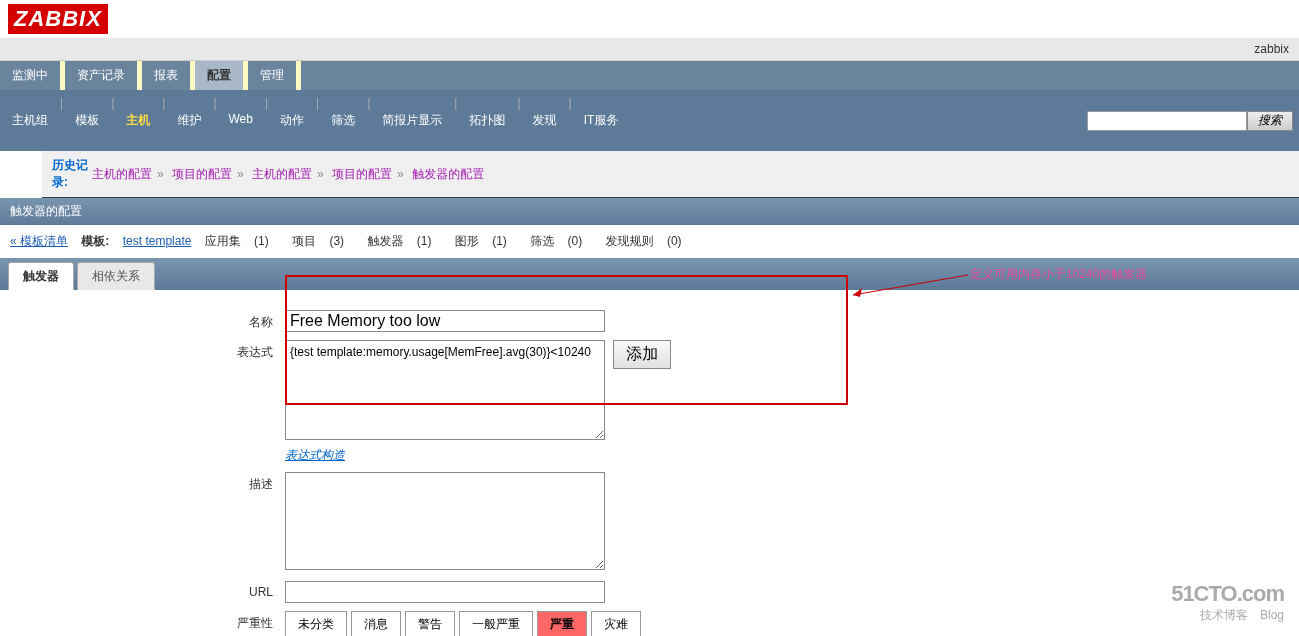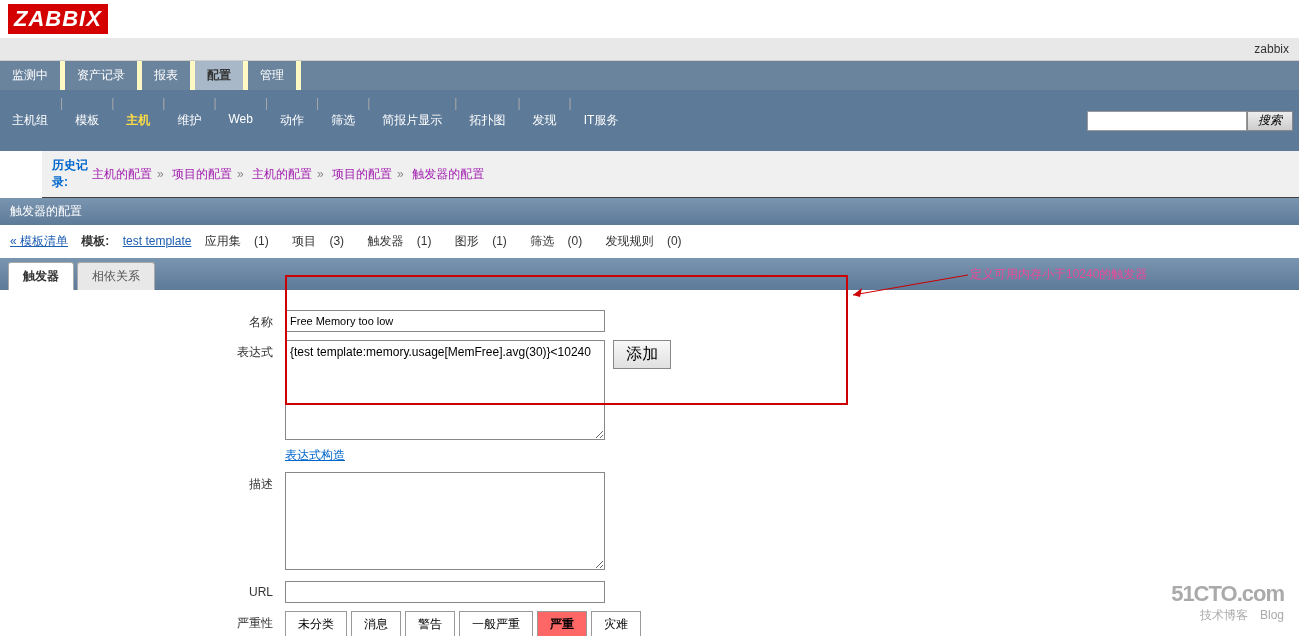--- a/index.html
+++ b/index.html
@@ -38,26 +38,26 @@
     .subnav .bold { font-weight: bold; }
     .subnav span { margin-right: 10px; }
     
     .tabs-bar { background: linear-gradient(#7a95b0, #5d7a99); padding: 4px 8px 0 8px; display: flex; }
     .tabs-bar .tab { background: #e8e8e8; border: 1px solid #aaa; border-bottom: none; padding: 5px 14px; margin-right: 3px; border-radius: 3px 3px 0 0; cursor: pointer; font-size: 12px; color: #555; }
     .tabs-bar .tab.active { background: #fff; color: #333; font-weight: bold; }
     
     .form-area { padding: 20px 10px; }
     .form-row { display: flex; margin-bottom: 8px; align-items: flex-start; }
     .form-label { width: 275px; text-align: right; padding-right: 12px; padding-top: 4px; font-size: 12px; }
-    .form-field input[type="text"] { width: 320px; height: 22px; border: 1px solid #888; padding: 0 4px; font-size: 11px; }
+    .form-field input[type="text"] { width: 320px; height: 22px; border: 1px solid #888; padding: 0 4px; font-size: 16px; }
     .form-field textarea { width: 320px; border: 1px solid #888; padding: 4px; font-family: Arial; font-size: 12px; resize: both; }
     .expr-textarea { height: 100px; }
     .desc-textarea { height: 98px; }
     .add-btn { background: linear-gradient(#f8f8f8,#e0e0e0); border: 1px solid #888; padding: 3px 12px; cursor: pointer; font-size: 16px; vertical-align: top; margin-left: 5px; }
-    .expr-link { color: #0066cc; font-size: 12px; text-decoration: underline; margin-top: 4px; display: inline-block; }
+    .expr-link { color: #0066cc; font-size: 12px; text-decoration: underline; margin-top: 4px; display: inline-block; font-style: italic; }
     
     .severity-btns { display: flex; }
     .severity-btns button { border: 1px solid #999; padding: 4px 12px; font-size: 12px; margin-right: 4px; cursor: pointer; background: #fff; }
     .sev-critical { background: #ff6666 !important; font-weight: bold; }
     
     .highlight-box { position: absolute; border: 2px solid #cc0000; width: 563px; height: 130px; left: 285px; top: 275px; pointer-events: none; }
     .annotation { position: absolute; left: 970px; top: 266px; color: #ec4899; font-size: 12px; }
     .arrow-svg { position: absolute; left: 848px; top: 270px; pointer-events: none; }
     
     .watermark { position: absolute; right: 15px; bottom: 12px; text-align: right; color: #888; }

